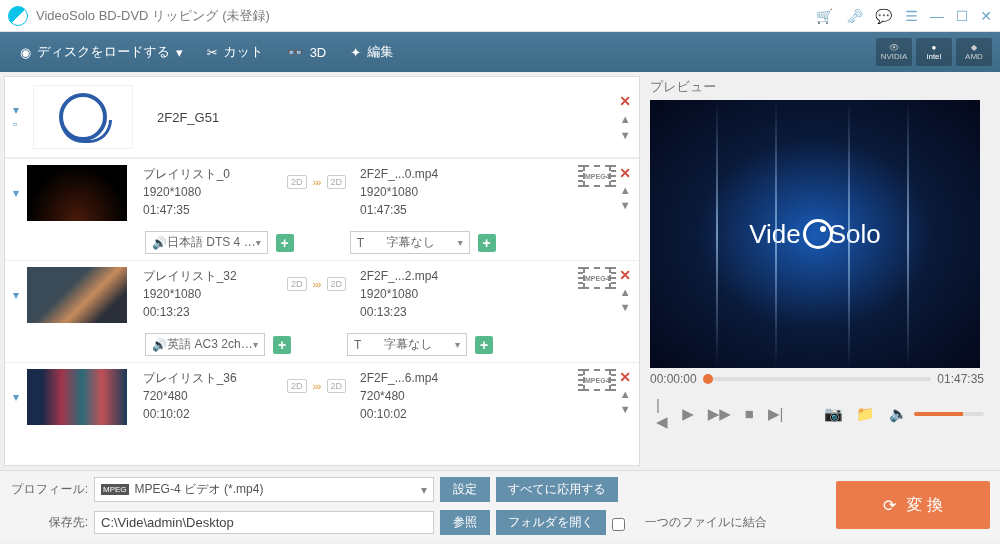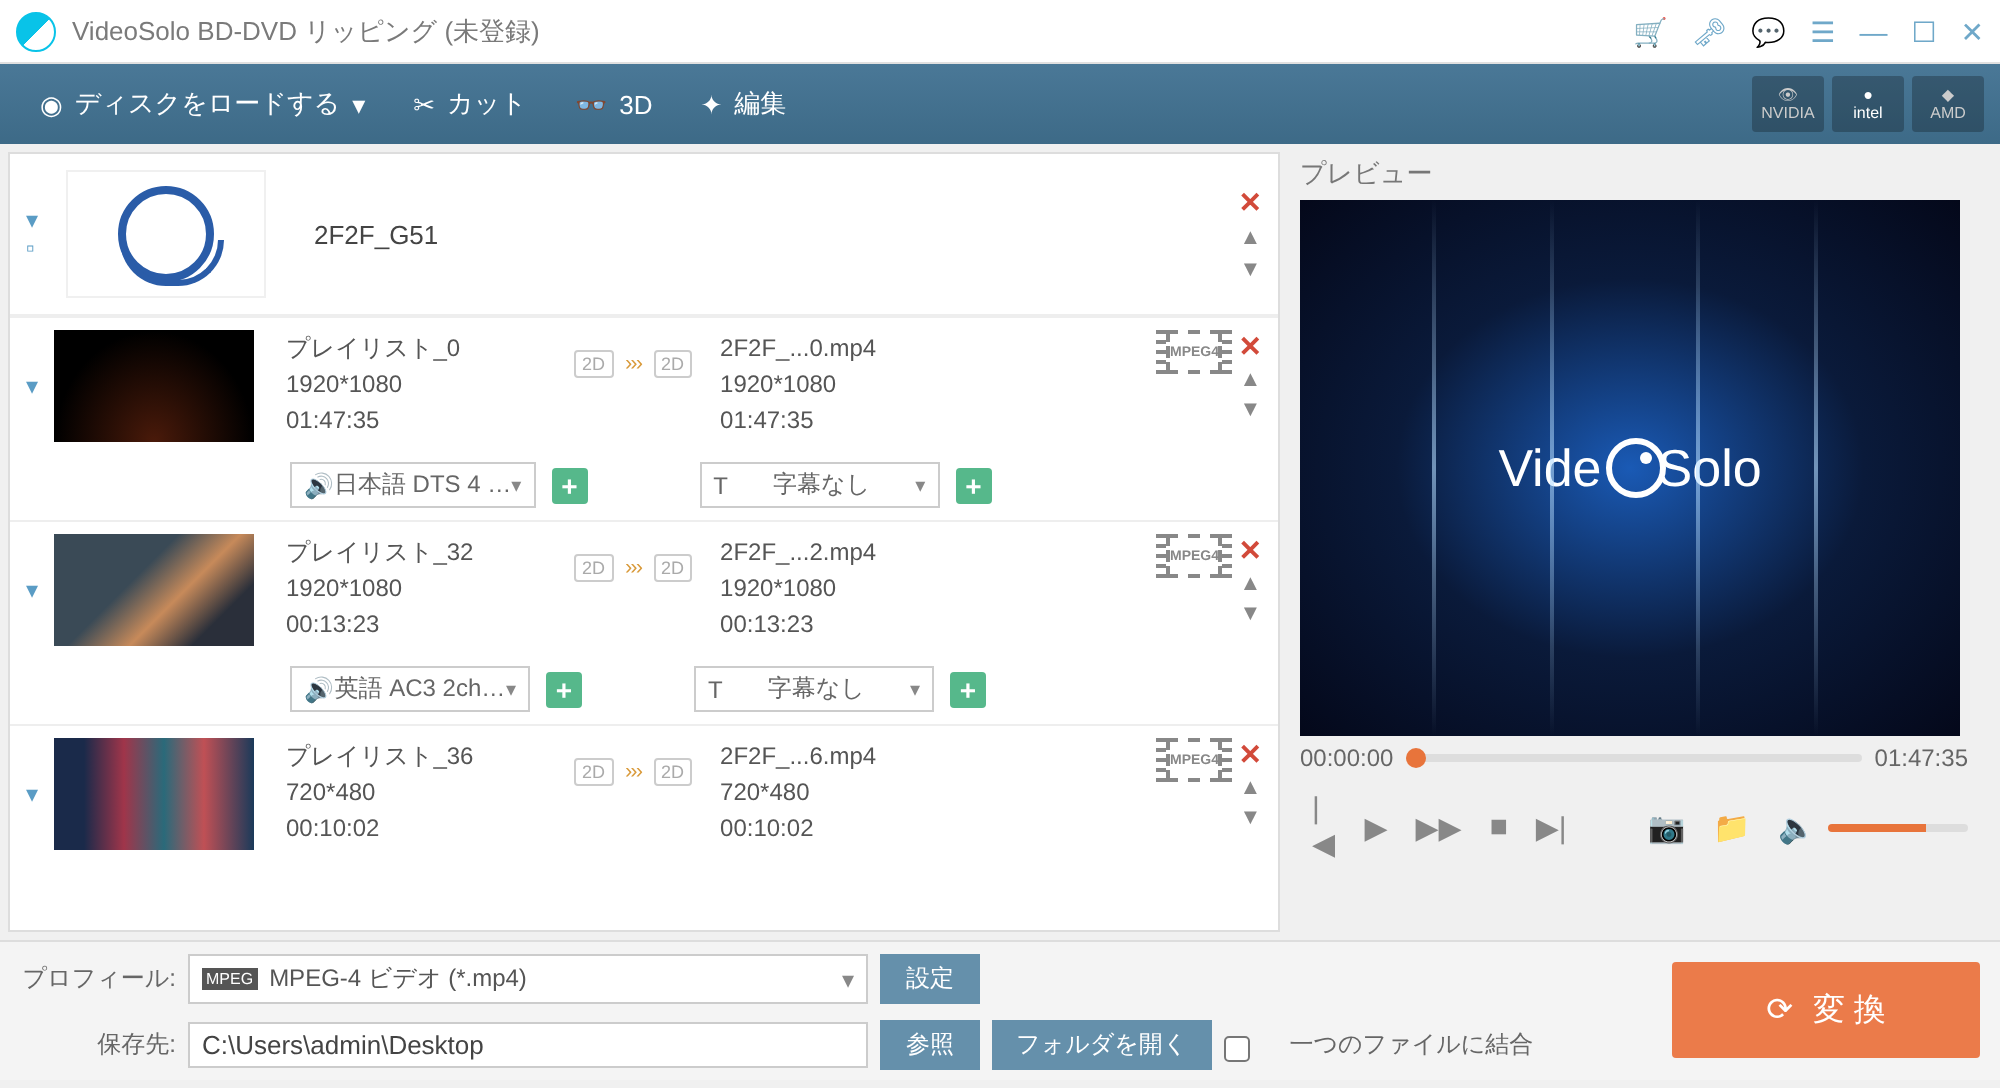--- a/index.html
+++ b/index.html
@@ -318,24 +318,25 @@
 <div class="footer">
   <div class="footer-left">
     <div class="footer-row">
       <div class="footer-label">プロフィール:</div>
       <div class="profile-sel">
         <span class="mpeg-badge">MPEG</span>
         <span>MPEG-4 ビデオ (*.mp4)</span>
         <span class="sel-caret">▾</span>
       </div>
       <button class="btn">設定</button>
+      <button class="btn wide">すべてに応用する</button>
     </div>
     <div class="footer-row">
       <div class="footer-label">保存先:</div>
-      <div class="dest-input">C:\Users\admin\Desktop</div>
+      <div class="dest-input">C:\Vide\admin\Desktop</div>
       <button class="btn">参照</button>
       <button class="btn wide">フォルダを開く</button>
       <label class="checkbox-wrap">
         <input type="checkbox" style="">
         <span>一つのファイルに結合</span>
       </label>
     </div>
   </div>
   <div class="convert-btn">
     <span>⟳</span>

